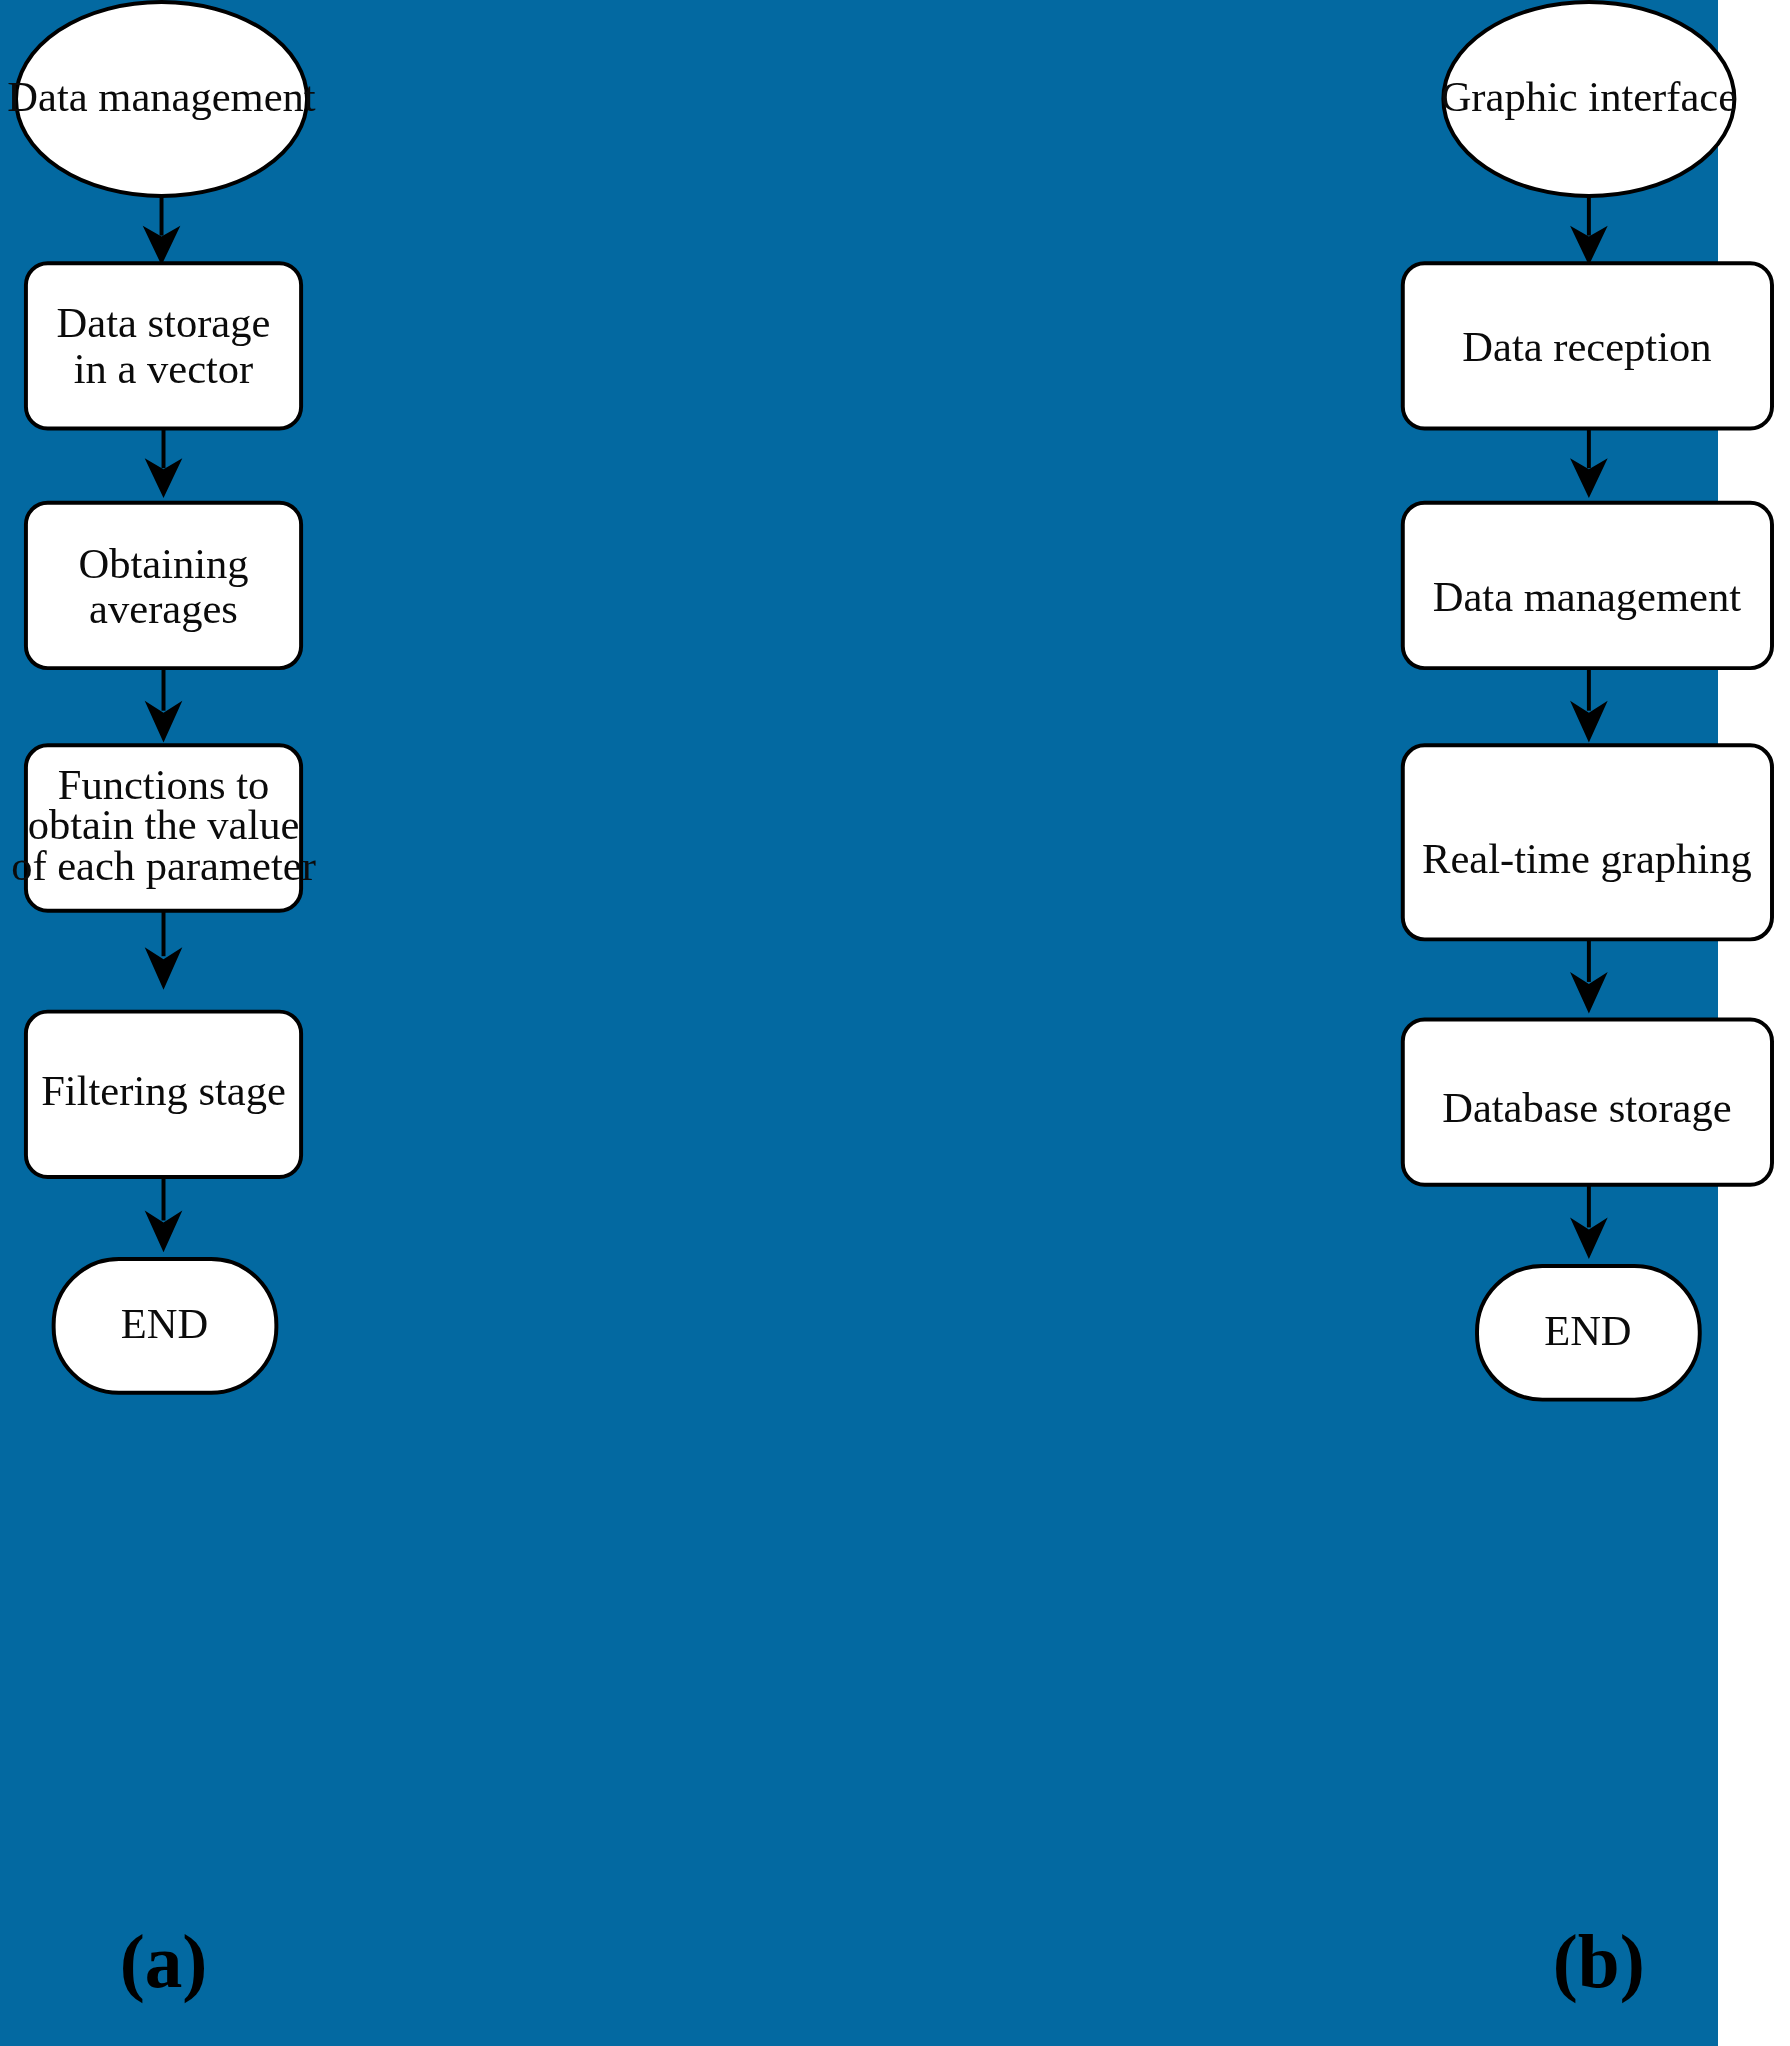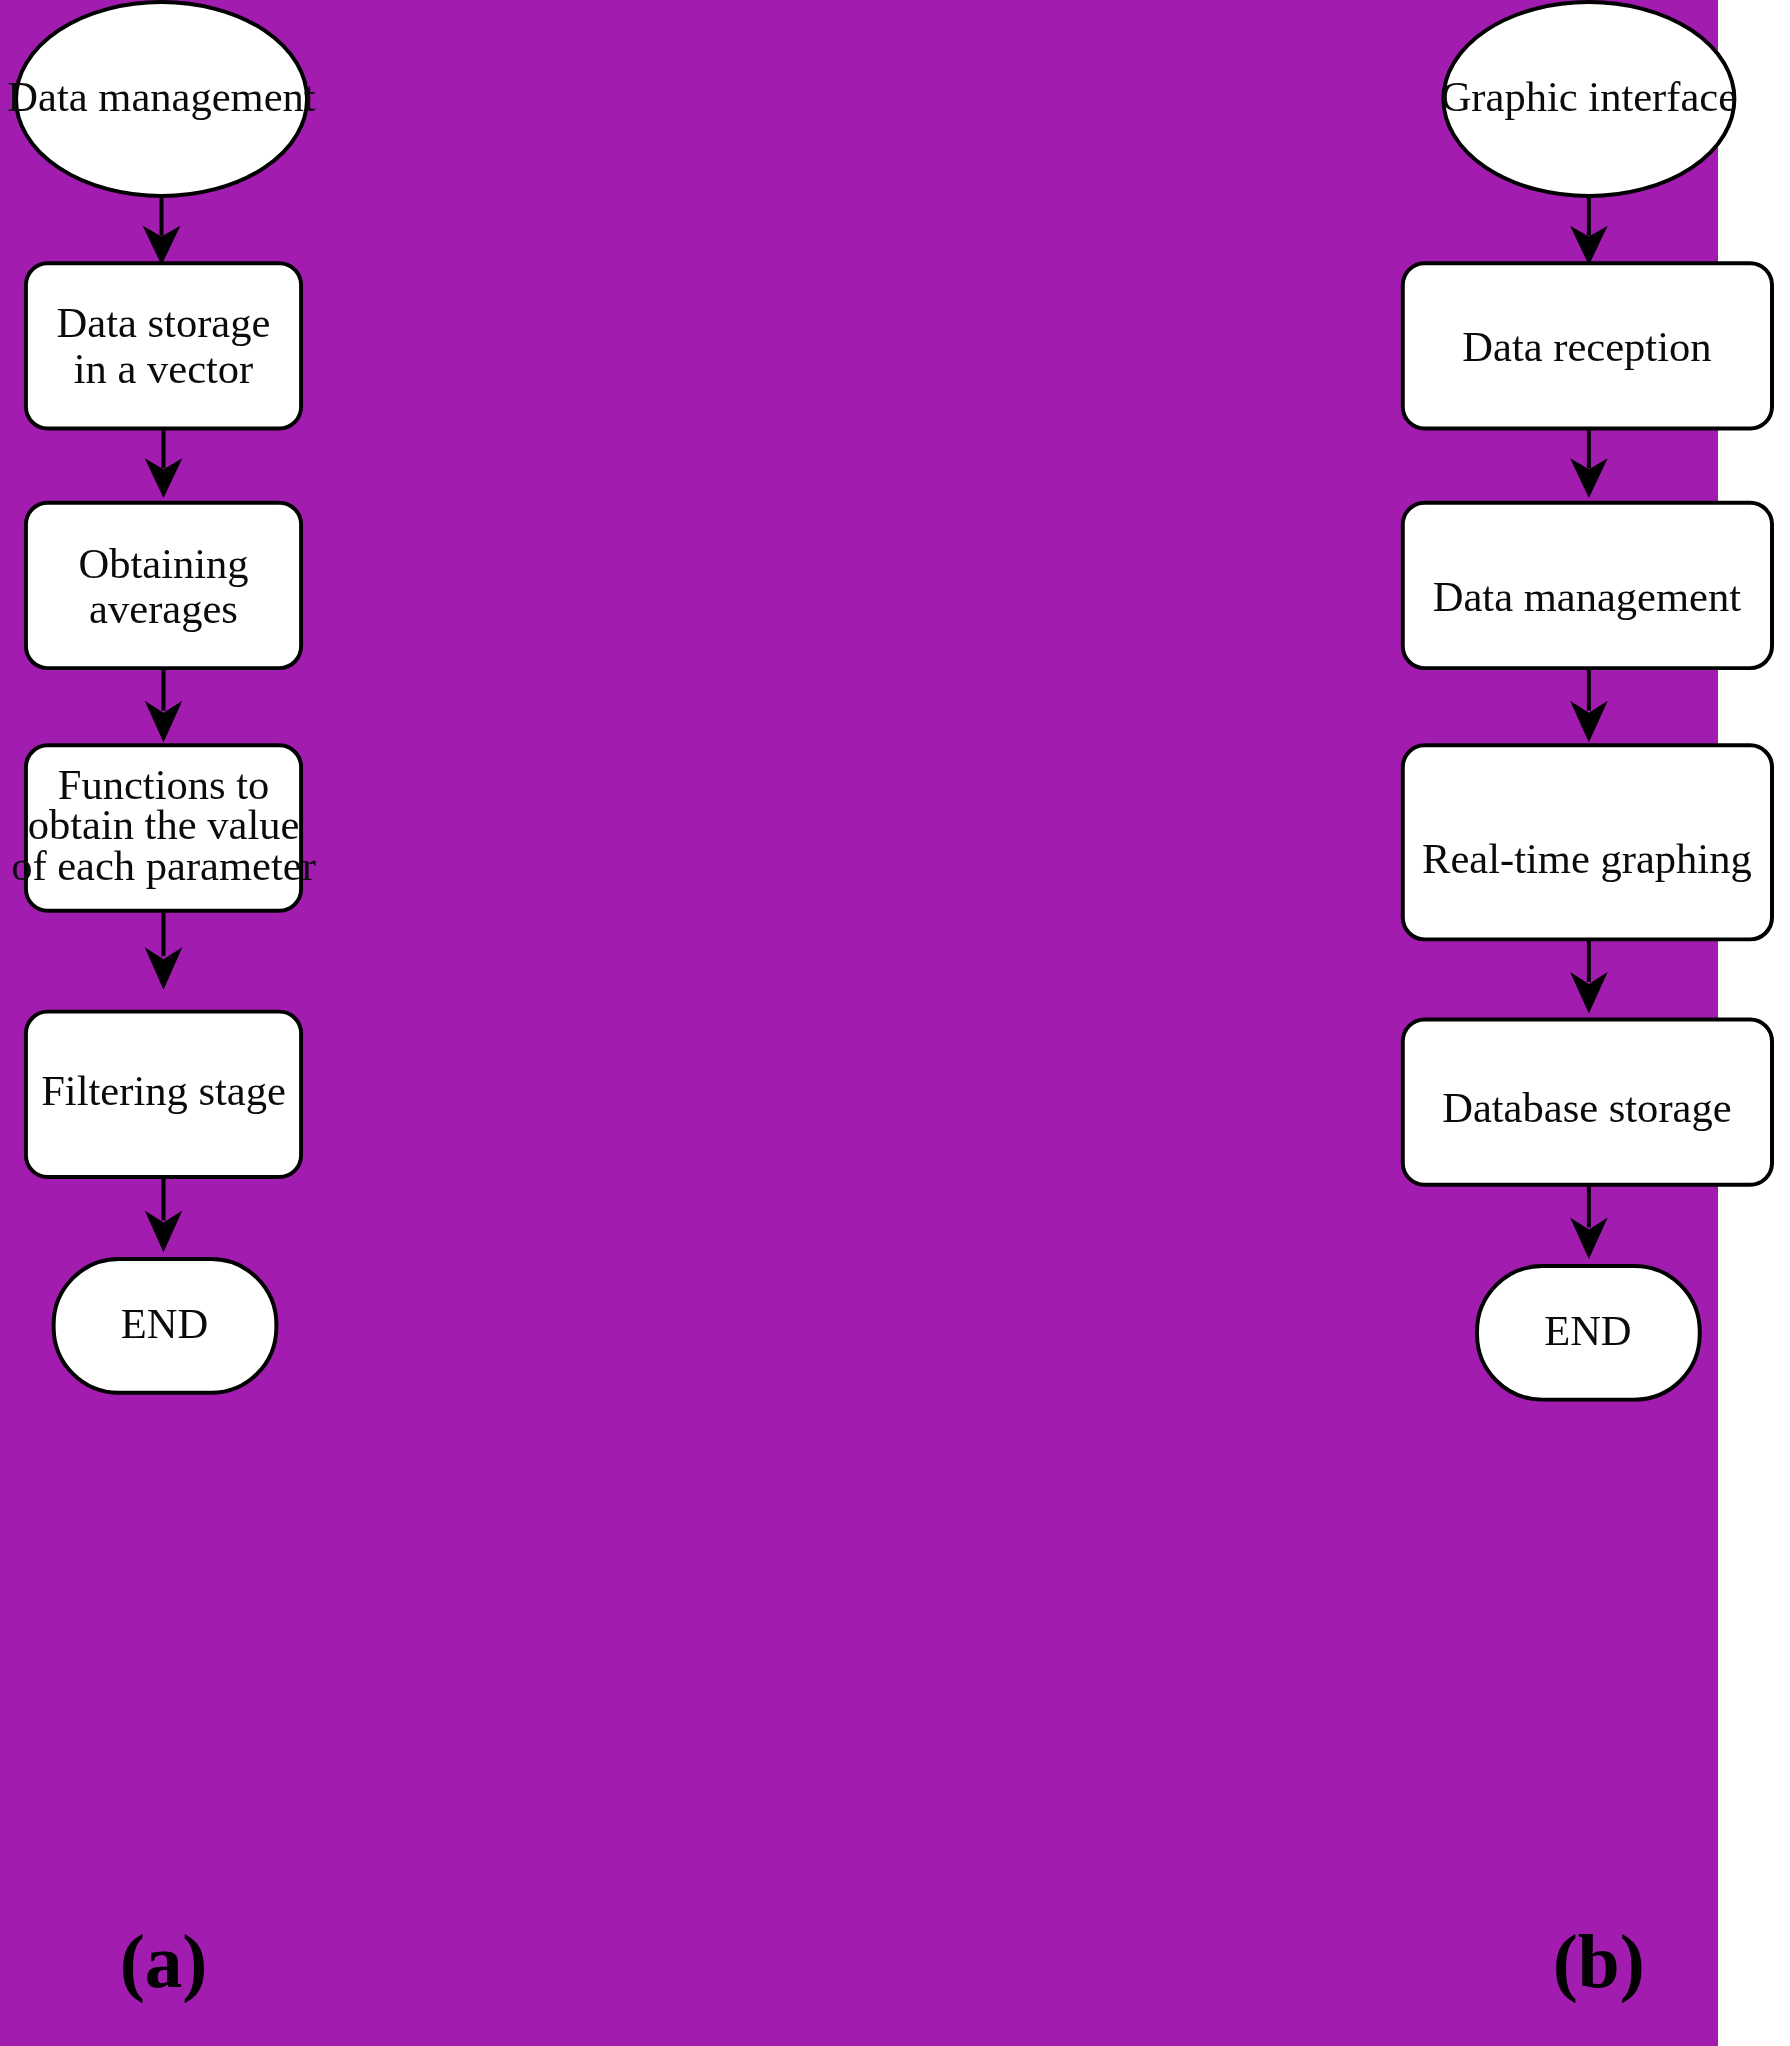--- a/index.html
+++ b/index.html
@@ -10,21 +10,21 @@
   body {
     width: 1791px;
     height: 2046px;
     font-family: "Liberation Serif", "DejaVu Serif", serif;
     overflow: hidden;
   }
   #figure-root {
     position: relative;
     width: 1718px;
     height: 2046px;
-    background: #a21caf;
+    background: #0369a1;
   }
   svg.flow-canvas {
     position: absolute;
     top: 0;
     left: 0;
     width: 1791px;
     height: 2046px;
     display: block;
   }
   .shape-outline {

